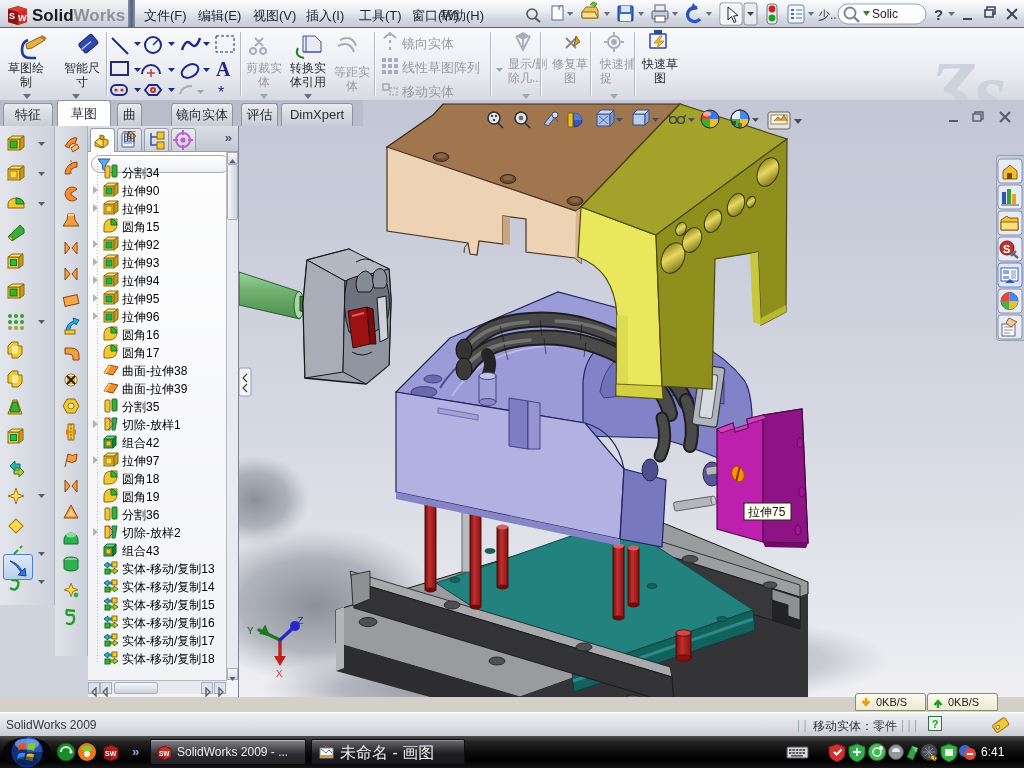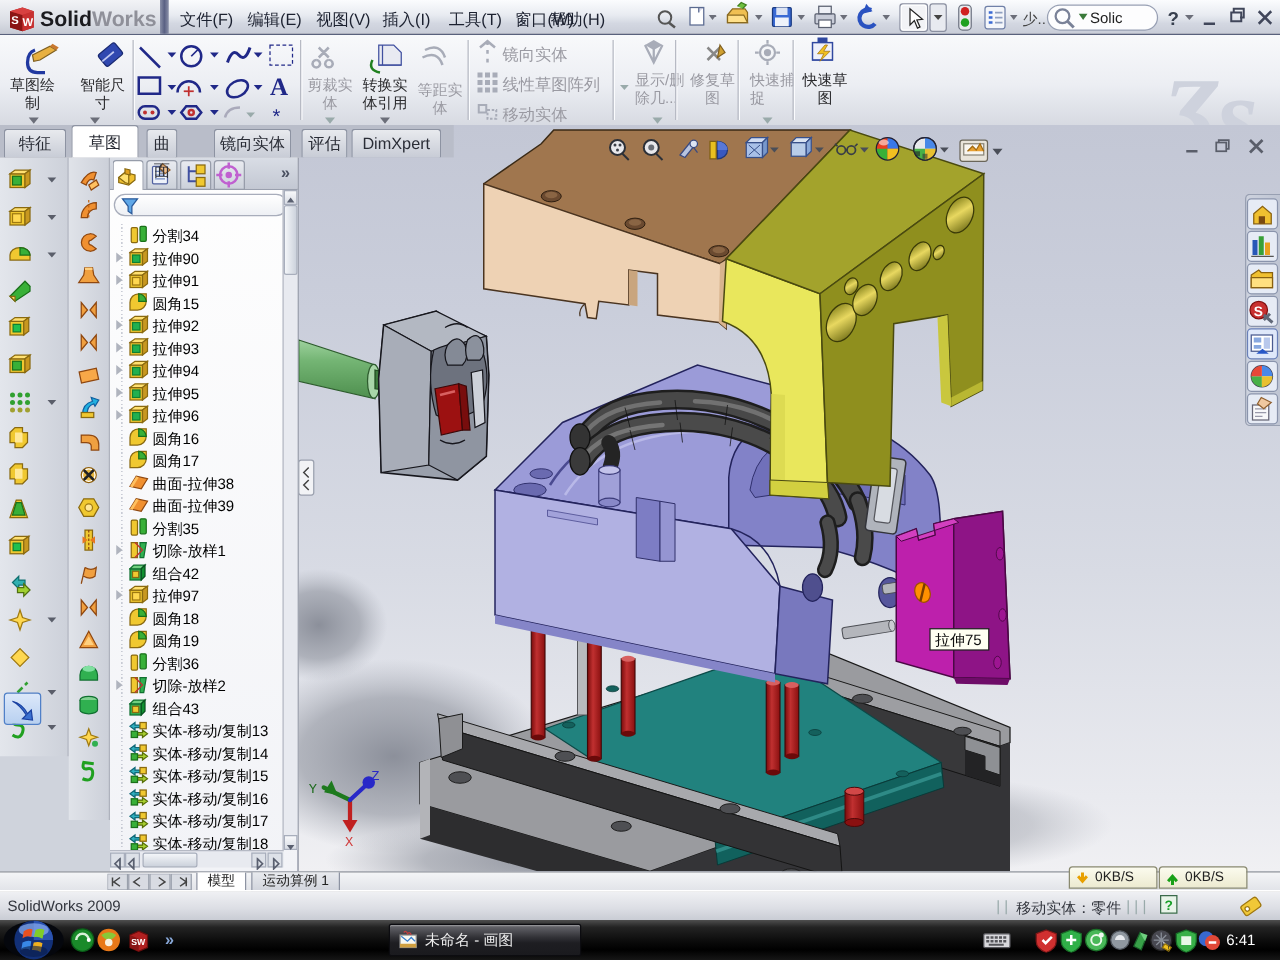--- a/index.html
+++ b/index.html
@@ -18,21 +18,21 @@
 .ftab.act{background:#fff;height:26px;top:0;z-index:6;line-height:26px}
 
 #left{position:absolute;top:126px;left:0;width:239px;height:571px;background:#cfd3dc}
 #tools1{position:absolute;top:0;left:0;width:55px;height:479px;background:linear-gradient(90deg,#e3e6ec,#cdd1da);border-right:1px solid #aeb2bd}
 #tools2{position:absolute;top:0;left:55px;width:33px;height:530px;background:linear-gradient(90deg,#e0e3e9,#ccd0d9);border-right:1px solid #aeb2bd}
 #treepanel{position:absolute;top:0;left:88px;width:151px;height:571px;background:linear-gradient(#fefefe,#f2f3f7);border-right:1px solid #7e8494}
 #treetabs{position:absolute;top:0;left:0;width:150px;height:26px;background:linear-gradient(#d9dde5,#c3c8d3);border-bottom:1px solid #9aa0ae}
 .ttab{position:absolute;top:2px;width:25px;height:24px;background:linear-gradient(#e9ebf0,#ccd1da);border:1px solid #979daa;border-radius:3px 3px 0 0}
 .ttab.act{background:#fff;border-bottom:#fff}
 #filterbox{position:absolute;top:29px;left:3px;width:139px;height:18px;background:linear-gradient(#fff,#eef0f4);border:1px solid #a8adbb;border-radius:9px}
-#tree{position:absolute;top:53px;left:0;width:151px;height:504px;font-size:12px;color:#000}
+#tree{position:absolute;top:37px;left:0;width:151px;height:504px;font-size:12px;color:#000}
 .trow{position:absolute;left:0;width:139px;height:18px;white-space:nowrap}
 .trow .lbl{position:absolute;left:34px;top:2px}
 .trow .tic{position:absolute;left:15px;top:1px}
 .exp{position:absolute;left:5px;top:5px;width:0;height:0;border-top:4px solid transparent;border-bottom:4px solid transparent;border-left:5px solid #b0b4be}
 #vscroll{position:absolute;top:26px;right:0;width:12px;height:528px;background:#e8eaf0;border-left:1px solid #b5b9c4}
 #hscroll{position:absolute;bottom:3px;left:0;width:139px;height:14px;background:#e8eaf0;border-top:1px solid #b5b9c4}
 
 #viewport{position:absolute;top:100px;left:239px;width:785px;height:597px;background:linear-gradient(#c3c7d5,#cacedb 25%,#d8dbe4 60%,#e9eaef 90%,#f0f0f3)}
 
 #bottomtabs{position:absolute;top:697px;left:0;width:1024px;height:15px;background:linear-gradient(#f4f5f7,#e2e4e9);border-top:1px solid #9aa0ac}
@@ -1118,38 +1118,20 @@
 <g transform="translate(0,156)">
             <rect x="1" y="1" width="24" height="24" rx="3" fill="#e6ebf5" stroke="#8a94ac"></rect>
             <rect x="5" y="10" width="13" height="12" fill="#f8f8fa" stroke="#667"></rect>
             <path d="M7,13 l9,0 M7,16 l9,0 M7,19 l6,0" stroke="#99a"></path>
             <path d="M12,4 l8,4 -6,5 -5,-4z" fill="#f0c8a0" stroke="#906030"></path>
           </g>
 </svg>
 </div>
 </div>
 
-<div id="bottomtabs">
- <svg style="position:absolute;left:86px;top:1px" width="70" height="14" viewBox="0 0 70 14">
-  <g>
-          <rect x="0" y="0" width="16" height="13" fill="#d8dbe2" stroke="#9aa0ac"></rect>
-          <rect x="17" y="0" width="16" height="13" fill="#d8dbe2" stroke="#9aa0ac"></rect>
-          <rect x="34" y="0" width="16" height="13" fill="#d8dbe2" stroke="#9aa0ac"></rect>
-          <rect x="51" y="0" width="16" height="13" fill="#d8dbe2" stroke="#9aa0ac"></rect>
-  <g stroke="#444" stroke-width="1.2" fill="none">
-            <path d="M4,3 l0,7 M10,3 l-5,3.5 5,3.5"></path>
-            <path d="M26,3 l-5,3.5 5,3.5"></path>
-            <path d="M41,3 l5,3.5 -5,3.5"></path>
-            <path d="M58,3 l5,3.5 -5,3.5 M63,3 l0,7"></path>
-          </g>
-        </g>
- </svg>
- <div class="btab act" style="left:157px">模型</div>
- <div class="btab" style="left:201px">运动算例 1</div>
-</div>
 
 <div style="position:absolute;top:693px;left:855px;width:143px;height:18px;z-index:30">
  <div style="position:absolute;left:0;top:0;width:71px;height:18px;background:linear-gradient(#fbfbee,#ecead0);border:1px solid #8a8a70;border-radius:3px 3px 0 0;font-size:11px;color:#222">
         <svg style="position:absolute;left:4px;top:3px" width="12" height="12">
           <path d="M6,1 l0,6 m-3.5,-3 l3.5,4 3.5,-4" stroke="#e8a000" stroke-width="2.4" fill="none"></path>
         </svg>
         <span style="position:absolute;left:20px;top:2px">0KB/S</span>
       </div>
  <div style="position:absolute;left:72px;top:0;width:71px;height:18px;background:linear-gradient(#fbfbee,#ecead0);border:1px solid #8a8a70;border-radius:3px 3px 0 0;font-size:11px;color:#222">
         <svg style="position:absolute;left:4px;top:3px" width="12" height="12">
@@ -1195,28 +1177,36 @@
   <circle cx="31" cy="10" r="9" fill="#e87818"></circle>
         <path d="M25,6 a9,9 0 0 1 12,0 q-6,8 -12,0z" fill="#88c838"></path>
         <circle cx="31" cy="12" r="3" fill="#f8f0e0"></circle>
   <g transform="translate(46,1)">
           <polygon points="2,5 9,2 16,5 16,15 9,18 2,15" fill="#b02020" stroke="#6a0d0d"></polygon>
           <polygon points="2,5 9,8 9,18 2,15" fill="#8a1515"></polygon>
           <text x="3" y="13" font-size="7" font-weight="bold" fill="#fff">SW</text>
         </g>
   <text x="76" y="14" font-size="13" font-weight="bold" fill="#88a8d8">»</text>
  </svg>
+ <div class="task" style="left:150px;width:156px;background:linear-gradient(#84848a,#4a4a50 40%,#2c2c32 60%,#232328);border:1px solid #0c0c10;box-shadow:inset 0 1px 0 #b8b8bc">
+  <svg style="position:absolute;left:5px;top:4px" width="17" height="17" viewBox="0 0 17 17">
+          <polygon points="2,5 8.5,2 15,5 15,13 8.5,16 2,13" fill="#c03030" stroke="#701010"></polygon>
+          <polygon points="2,5 8.5,8 8.5,16 2,13" fill="#921a1a"></polygon>
+          <text x="3" y="12" font-size="6.5" font-weight="bold" fill="#fff">SW</text>
+        </svg>
+  <span style="position:absolute;left:26px;font-size:12px">SolidWorks 2009 - ...</span>
+ </div>
  <div class="task" style="left:311px;width:154px;background:linear-gradient(#6a6a70,#333338 40%,#1e1e22 60%,#1a1a1e);border:1px solid #0c0c10;box-shadow:inset 0 1px 0 #909094">
   <svg style="position:absolute;left:6px;top:4px" width="17" height="17" viewBox="0 0 17 17">
           <rect x="2" y="4" width="13" height="10" fill="#f8f8f0" stroke="#888"></rect>
           <path d="M3,5 l5,4 3,-3 3,3" stroke="#3a80d0" fill="none"></path>
           <path d="M5,2 q2,-2 3,1 q2,-2 3,1" stroke="#c04040" fill="none"></path>
           <rect x="2" y="11" width="13" height="3" fill="#d0a040"></rect>
         </svg>
-  <span style="position:absolute;left:28px;font-size:12px">未命名 - 画图</span>
+  <span style="position:absolute;left:28px;font-size:16px">未命名 - 画图</span>
  </div>
  <svg style="position:absolute;left:786px;top:9px" width="24" height="15" viewBox="0 0 24 15">
         <rect x="1" y="2" width="21" height="11" rx="1" fill="#d8d8dc" stroke="#55555a"></rect>
         <g fill="#55555a">
           <rect x="3" y="4" width="2.4" height="2"></rect>
           <rect x="6.4" y="4" width="2.4" height="2"></rect>
           <rect x="9.8" y="4" width="2.4" height="2"></rect>
           <rect x="13.2" y="4" width="2.4" height="2"></rect>
           <rect x="16.6" y="4" width="2.4" height="2"></rect>
           <rect x="3" y="7" width="2.4" height="2"></rect>

